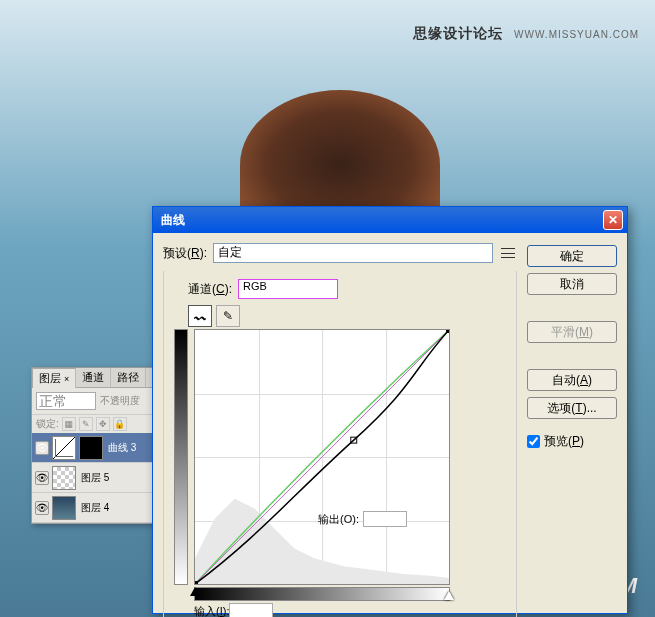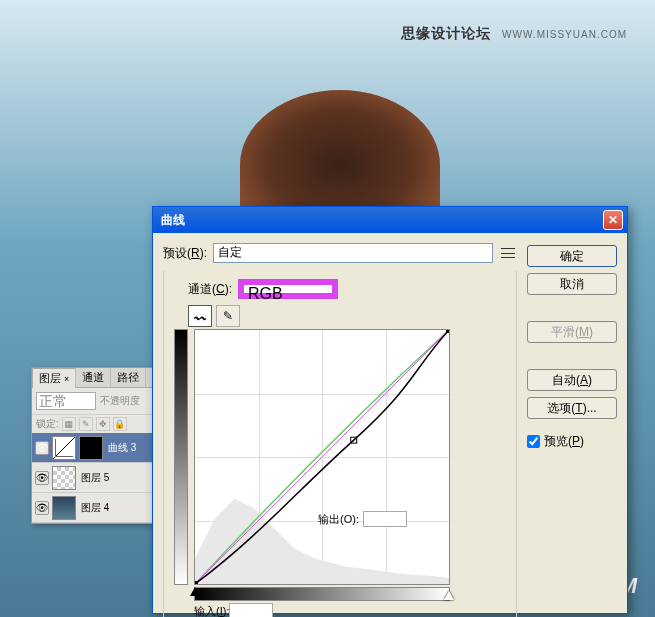--- a/index.html
+++ b/index.html
@@ -1,21 +1,21 @@
 <!DOCTYPE html>
 <html><head>
 <meta charset="utf-8">
 <style>
 * { box-sizing: border-box; margin: 0; padding: 0; font-family: "Microsoft YaHei", Tahoma, sans-serif; }
 body { width: 655px; height: 617px; background: #8db4c8; overflow: hidden; position: relative; }
 
 .bg-photo { position: absolute; top: 0; left: 0; width: 655px; height: 617px; background: linear-gradient(to bottom, #d8e8f0 0%, #6da5c0 40%, #4a7a95 100%); }
 .bg-photo::before { content: ""; position: absolute; top: 90px; left: 240px; width: 200px; height: 150px; background: radial-gradient(ellipse at center, #3a2218 0%, #5a3220 50%, #8a5030 80%, transparent 100%); border-radius: 50% 50% 0 0; }
 
-.watermark-top { position: absolute; top: 25px; right: 28px; font-size: 14px; color: #333; letter-spacing: 1px; }
+.watermark-top { position: absolute; top: 25px; right: 16px; font-size: 14px; color: #333; letter-spacing: 1px; }
 .watermark-top .cn { font-weight: bold; }
 .watermark-top .en { font-size: 10px; color: #666; margin-left: 6px; }
 .watermark-bottom { position: absolute; bottom: 18px; right: 18px; font-size: 22px; color: #fff; font-weight: bold; font-style: italic; }
 .watermark-bottom .bq { color: #ffa030; }
 
 
 .layers-panel { position: absolute; left: 31px; top: 367px; width: 150px; background: #e8e6e0; border: 1px solid #9a9a9a; box-shadow: 2px 2px 6px rgba(0,0,0,0.3); font-size: 11px; }
 .layers-tabs { display: flex; background: #d8d6d0; border-bottom: 1px solid #aaa; height: 20px; align-items: center; }
 .layers-tabs .tab { padding: 2px 6px; border-right: 1px solid #bbb; cursor: default; }
 .layers-tabs .tab.active { background: #e8e6e0; border-top: 1px solid #aaa; border-left: 1px solid #aaa; }
@@ -51,21 +51,21 @@
 .preset-row { display: flex; align-items: center; gap: 6px; margin-bottom: 8px; }
 .preset-row label { font-size: 12px; }
 .preset-row label .ul { text-decoration: underline; }
 .preset-select { flex: 1; height: 20px; border: 1px solid #7f9db9; background: #fff; font-size: 12px; padding: 0 4px; }
 .menu-icon { width: 18px; height: 14px; display: flex; flex-direction: column; justify-content: space-between; padding: 2px; }
 .menu-icon span { height: 1px; background: #333; }
 
 .channel-group { border: 1px solid #ccc; border-top: none; padding: 8px 10px 6px 10px; position: relative; }
 .channel-row { display: flex; align-items: center; gap: 6px; margin-bottom: 6px; }
 .channel-row label .ul { text-decoration: underline; }
-.channel-select { width: 100px; height: 20px; border: 6px solid #d946ef; background: #fff; font-size: 16px; padding: 0 4px; }
+.channel-select { width: 100px; height: 20px; border: 1px solid #d946ef; background: #fff; font-size: 11px; padding: 0 4px; }
 .tool-btns { display: flex; gap: 4px; margin-bottom: 2px; padding-left: 14px; }
 .tool-btn { width: 24px; height: 22px; border: 1px solid #aaa; background: #f0ede0; display: flex; align-items: center; justify-content: center; cursor: pointer; }
 .tool-btn.active { border: 1px solid #555; background: #fff; }
 
 .curve-area { display: flex; gap: 6px; }
 .v-gradient { width: 14px; height: 256px; background: linear-gradient(to bottom, #000, #fff); border: 1px solid #888; margin-top: 0; }
 .curve-box { width: 256px; height: 256px; border: 1px solid #888; background: #fff; position: relative; }
 .grid-line { position: absolute; background: #ddd; }
 .hist { position: absolute; bottom: 0; left: 0; width: 100%; height: 100%; }
 .curve-svg { position: absolute; inset: 0; }

